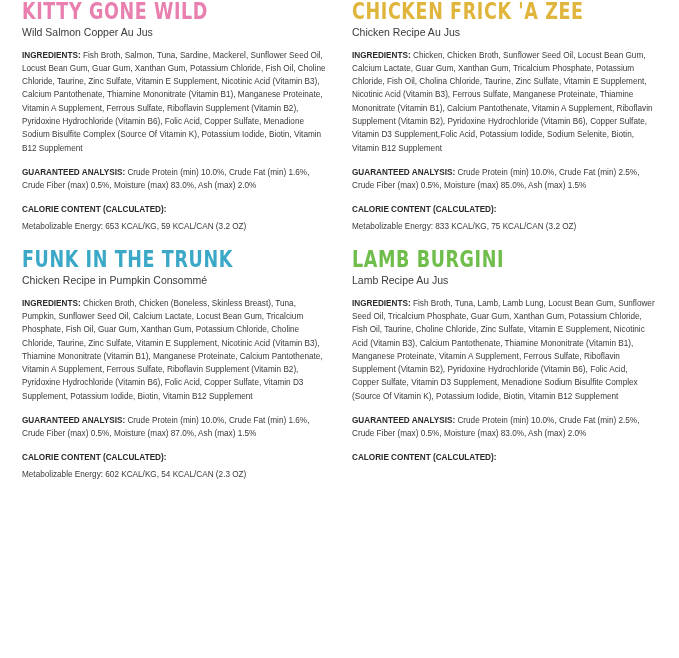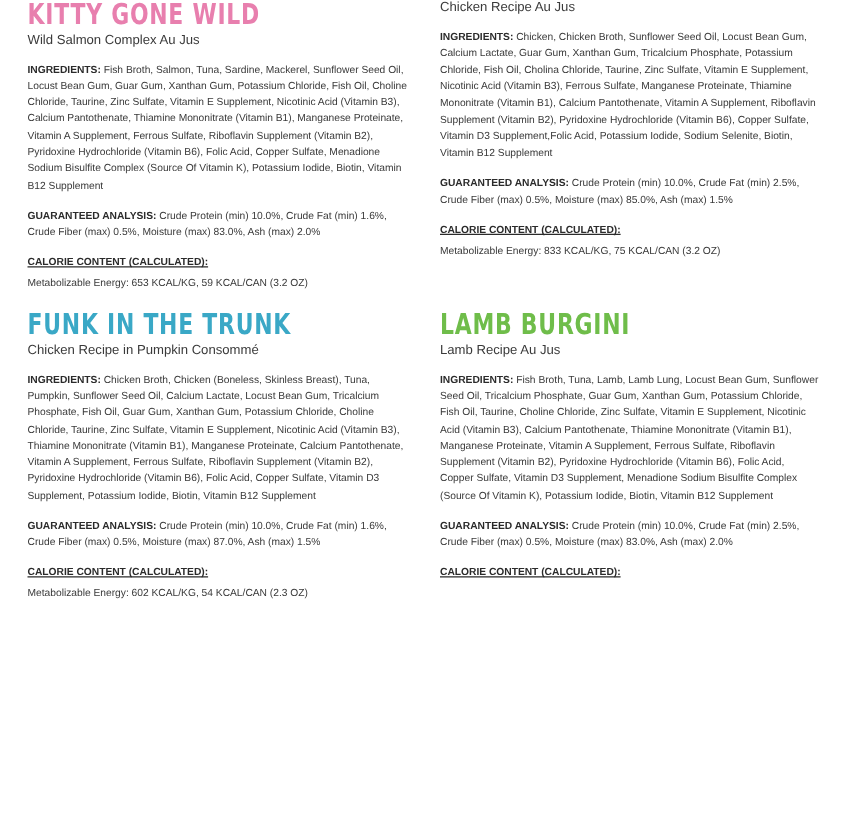--- a/index.html
+++ b/index.html
@@ -78,21 +78,20 @@
     font-weight: bold;
     color: #2b2b2b;
   }
   .block.calorie .block-body { margin-top: 3px; }
   .heading-only {
     font-size: 8.2px;
     font-weight: bold;
     color: #2b2b2b;
     line-height: 1.62;
     margin: 0;
-    text-decoration: underline;
   }
 
   .panel-top { padding-top: 0; }
   .panel-bottom { padding-top: 4px; }
 
   .footer {
     position: absolute;
     left: 0;
     bottom: 0;
     width: 679px;
@@ -117,37 +116,40 @@
 <body>
 
 <div class="page">
 
   <div class="grid">
 
     <div class="panel left-col panel-top">
       <div class="title-wrap">
         <h2 class="recipe-title c-pink">KITTY GONE WILD</h2>
       </div>
-      <p class="recipe-sub">Wild Salmon Complex Au Jus</p>
+      <p class="recipe-sub">Wild Salmon Copper Au Jus</p>
 
       <div class="block">
         <p class="block-body"><span class="lbl">INGREDIENTS:</span> <span>Fish Broth, Salmon, Tuna, Sardine, Mackerel, Sunflower Seed Oil, Locust Bean Gum, Guar Gum, Xanthan Gum, Potassium Chloride, Fish Oil, Choline Chloride, Taurine, Zinc Sulfate, Vitamin E Supplement, Nicotinic Acid (Vitamin B3), Calcium Pantothenate, Thiamine Mononitrate (Vitamin B1), Manganese Proteinate, Vitamin A Supplement, Ferrous Sulfate, Riboflavin Supplement (Vitamin B2), Pyridoxine Hydrochloride (Vitamin B6), Folic Acid, Copper Sulfate, Menadione Sodium Bisulfite Complex (Source Of Vitamin K), Potassium Iodide, Biotin, Vitamin B12 Supplement</span></p>
       </div>
 
       <div class="block">
         <p class="block-body"><span class="lbl">GUARANTEED ANALYSIS:</span> <span>Crude Protein (min) 10.0%, Crude Fat (min) 1.6%, Crude Fiber (max) 0.5%, Moisture (max) 83.0%, Ash (max) 2.0%</span></p>
       </div>
 
       <div class="block calorie">
         <p class="heading-only">CALORIE CONTENT (CALCULATED):</p>
         <p class="block-body">Metabolizable Energy: 653 KCAL/KG, 59 KCAL/CAN (3.2 OZ)</p>
       </div>
     </div>
 
     <div class="panel panel-top">
+      <div class="title-wrap">
+        <h2 class="recipe-title c-gold">CHICKEN FRICK 'A ZEE</h2>
+      </div>
       <p class="recipe-sub">Chicken Recipe Au Jus</p>
 
       <div class="block">
         <p class="block-body"><span class="lbl">INGREDIENTS:</span> <span>Chicken, Chicken Broth, Sunflower Seed Oil, Locust Bean Gum, Calcium Lactate, Guar Gum,  Xanthan Gum, Tricalcium Phosphate, Potassium Chloride, Fish Oil, Cholina Chloride, Taurine, Zinc Sulfate, Vitamin E Supplement, Nicotinic Acid (Vitamin B3), Ferrous Sulfate, Manganese Proteinate, Thiamine Mononitrate (Vitamin B1), Calcium Pantothenate, Vitamin A Supplement, Riboflavin Supplement (Vitamin B2), Pyridoxine Hydrochloride (Vitamin B6), Copper Sulfate, Vitamin D3 Supplement,Folic Acid, Potassium Iodide, Sodium Selenite, Biotin, Vitamin B12 Supplement</span></p>
       </div>
 
       <div class="block">
         <p class="block-body"><span class="lbl">GUARANTEED ANALYSIS:</span> <span>Crude Protein (min) 10.0%, Crude Fat (min) 2.5%, Crude Fiber (max) 0.5%, Moisture (max) 85.0%, Ash (max) 1.5%</span></p>
       </div>
 

